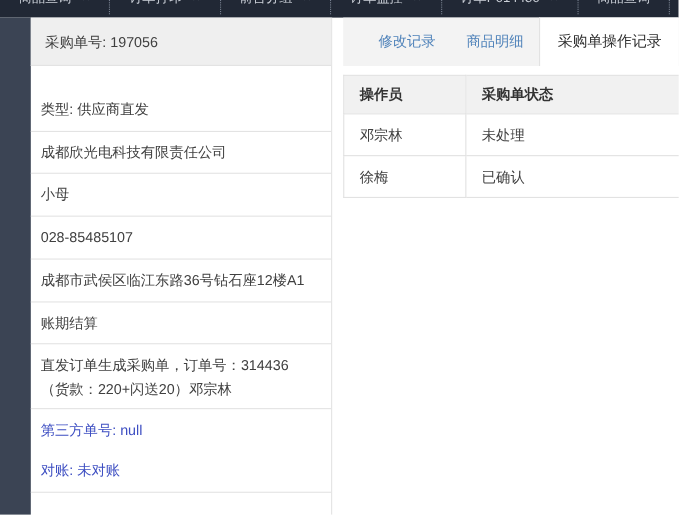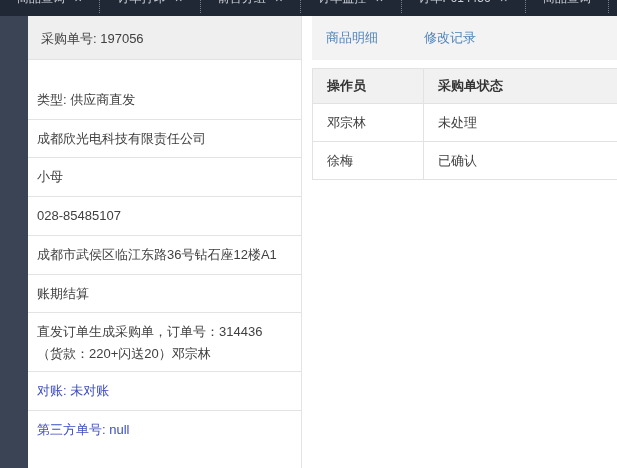--- a/index.html
+++ b/index.html
@@ -94,28 +94,29 @@
     <div class="row h40">类型: 供应商直发</div>
     <div class="row" style="height:38px">成都欣光电科技有限责任公司</div>
     <div class="row">小母</div>
     <div class="row">028-85485107</div>
     <div class="row">成都市武侯区临江东路36号钻石座12楼A1</div>
     <div class="row" style="height:38px">账期结算</div>
     <div class="row note">
       <div>直发订单生成采购单，订单号：314436</div>
       <div>（货款：220+闪送20）邓宗林</div>
     </div>
+    <div class="row link last">第三方单号: null</div>
     <div class="row link">对账: 未对账</div>
-    <div class="row link last">第三方单号: null</div>
   </div>
 
   <div class="right">
     <div class="tabbar">
+      <div class="tab gap">修改记录</div>
       <div class="tab">商品明细</div>
-      <div class="tab gap">修改记录</div>
+      <div class="tab active">采购单操作记录</div>
     </div>
     <div class="gap-strip"></div>
     <table class="log">
       <thead>
         <tr>
           <th class="col-op">操作员</th>
           <th>采购单状态</th>
         </tr>
       </thead>
       <tbody>

